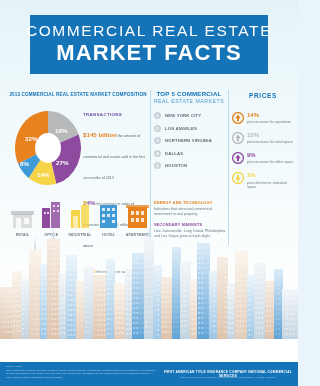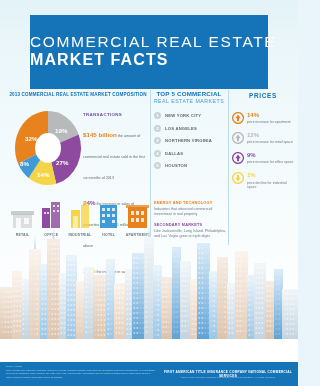--- a/index.html
+++ b/index.html
@@ -8,27 +8,27 @@
   body {
     font-family:"Liberation Sans", sans-serif;
     background:#e9f5fa;
     position:relative;
   }
   .page { position:relative; width:298px; height:386px;
           background:linear-gradient(#e4f3f8 0%, #eef8fb 22%, #f7fcfd 55%, #ffffff 80%); overflow:hidden; }
 
   
   .header-band {
-    position:absolute; left:30px; top:15px; width:238px; height:74px;
+    position:absolute; left:30px; top:15px; width:238px; height:59px;
     background:#1573b8; display:flex; flex-direction:column;
-    justify-content:center;
+    align-items:center; justify-content:center;
   }
   .header-line1 { color:#ffffff; font-size:15.5px; font-weight:normal;
                   letter-spacing:1.6px; line-height:1.05; white-space:nowrap; }
-  .header-line2 { color:#ffffff; font-size:16px; font-weight:bold;
+  .header-line2 { color:#ffffff; font-size:22px; font-weight:bold;
                   letter-spacing:1.1px; line-height:1.25; white-space:nowrap; }
 
   
   .colheads { position:absolute; left:0; top:90px; width:298px; height:22px; }
   .ch { position:absolute; text-align:center; color:#1573b8; }
   .ch1 { left:8px; top:2px; width:140px; font-size:4.6px; font-weight:bold; letter-spacing:.15px; }
   .ch2 { left:152px; top:0px; width:74px; }
   .ch2 .a { font-size:6.2px; font-weight:bold; letter-spacing:.2px; }
   .ch2 .b { font-size:5.2px; letter-spacing:.5px; color:#4a9ccf; margin-top:1px; }
   .ch3 { left:232px; top:2px; width:62px; font-size:6.4px; font-weight:bold; letter-spacing:.7px; }

